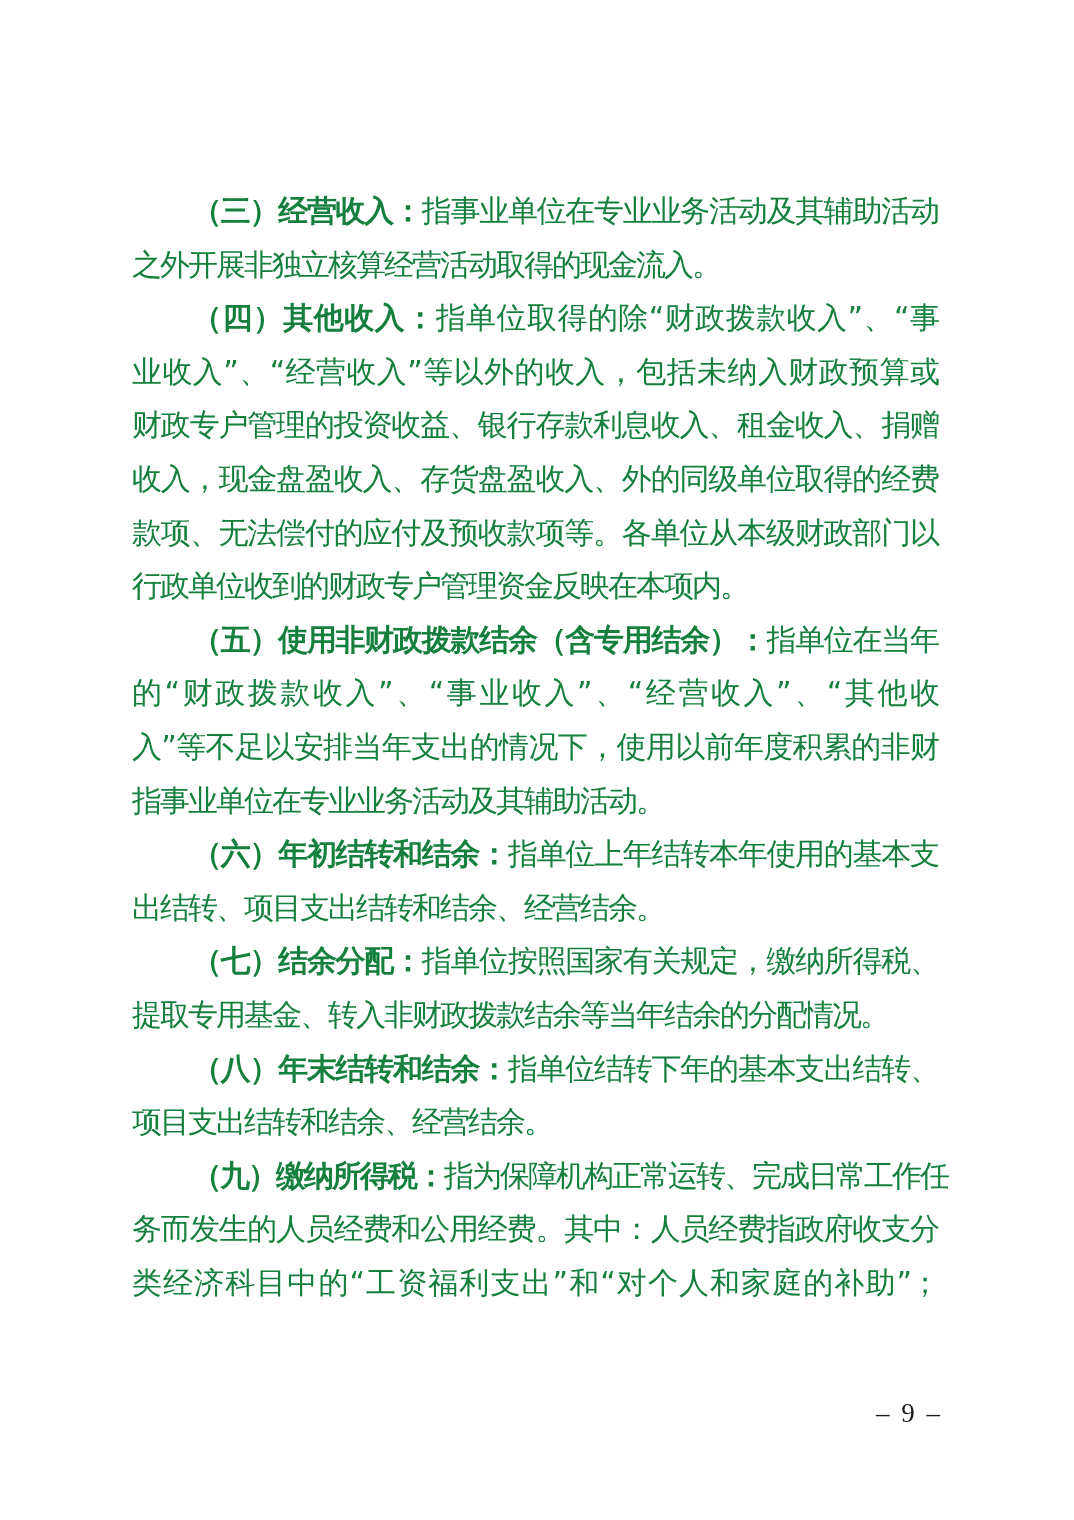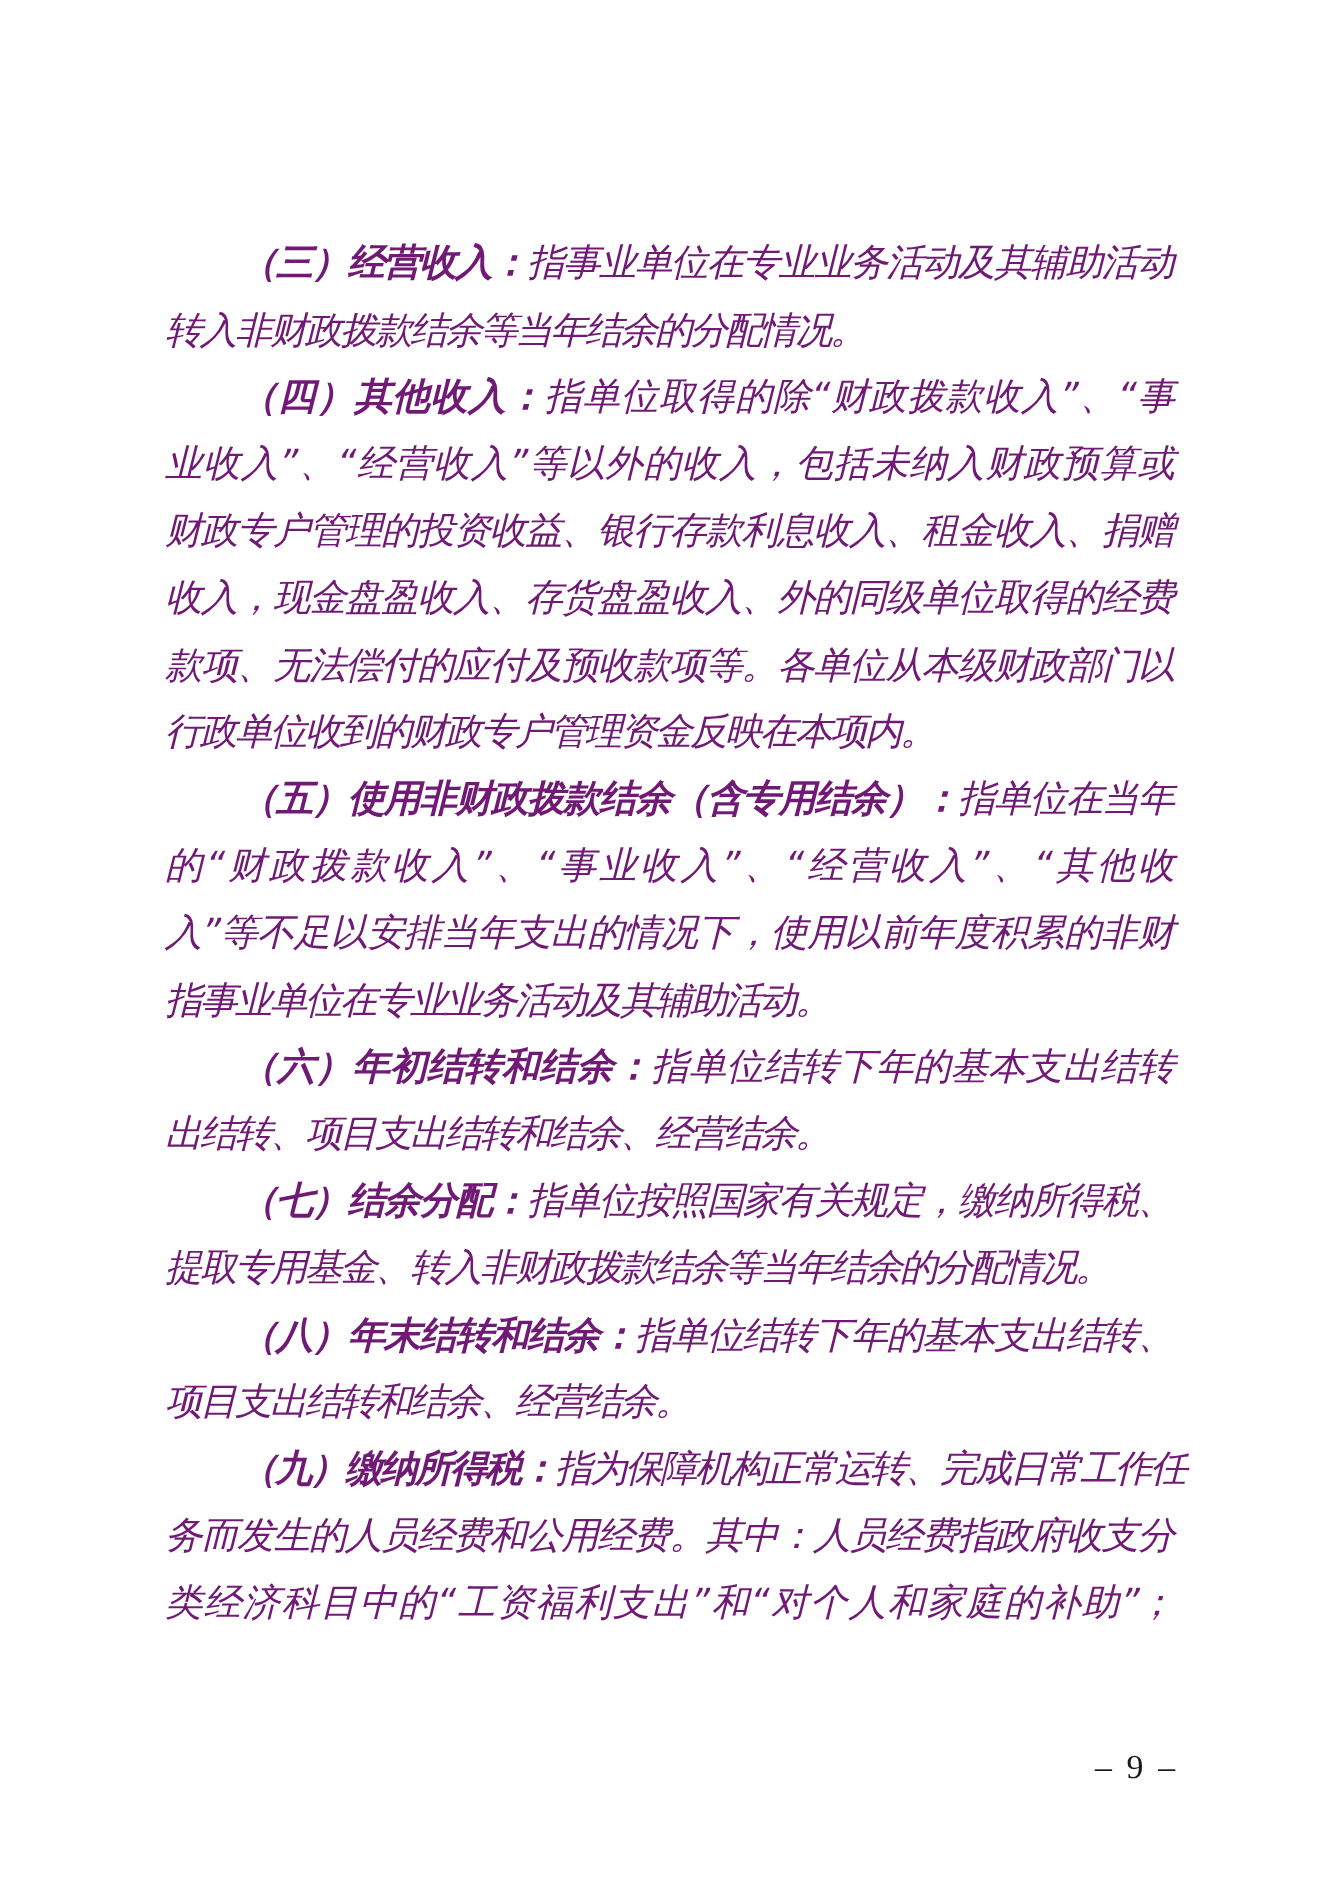--- a/index.html
+++ b/index.html
@@ -30,22 +30,21 @@
   }
   .line {
     font-size: 30px;
     letter-spacing: -2px;
     line-height: 53.6px;
     height: 53.6px;
     white-space: nowrap;
     text-align: justify;
     text-align-last: justify;
     text-justify: inter-character;
-    color: #701a75;
-    font-style: italic;
+    color: #15803d;
   }
   .line.end {
     text-align-last: left;
   }
   .line.ind {
     padding-left: 60px;
   }
   .b {
     font-weight: 700;
   }
@@ -61,32 +60,32 @@
     word-spacing: 5px;
     color: #1a1a1a;
   }
 </style>
 </head>
 <body>
 
 <div class="page">
   <div class="text-block">
     <div class="line ind"><span class="b">（三）经营收入：</span><span>指事业单位在专业业务活动及其辅助活动</span></div>
-    <div class="line end"><span>转入非财政拨款结余等当年结余的分配情况。</span></div>
+    <div class="line end"><span>之外开展非独立核算经营活动取得的现金流入。</span></div>
     <div class="line ind"><span class="b">（四）其他收入：</span><span>指单位取得的除“财政拨款收入”、“事</span></div>
     <div class="line"><span>业收入”、“经营收入”等以外的收入，包括未纳入财政预算或</span></div>
     <div class="line"><span>财政专户管理的投资收益、银行存款利息收入、租金收入、捐赠</span></div>
     <div class="line"><span>收入，现金盘盈收入、存货盘盈收入、外的同级单位取得的经费</span></div>
     <div class="line"><span>款项、无法偿付的应付及预收款项等。各单位从本级财政部门以</span></div>
     <div class="line end"><span>行政单位收到的财政专户管理资金反映在本项内。</span></div>
     <div class="line ind"><span class="b">（五）使用非财政拨款结余（含专用结余）：</span><span>指单位在当年</span></div>
     <div class="line"><span>的“财政拨款收入”、“事业收入”、“经营收入”、“其他收</span></div>
     <div class="line"><span>入”等不足以安排当年支出的情况下，使用以前年度积累的非财</span></div>
     <div class="line end"><span>指事业单位在专业业务活动及其辅助活动。</span></div>
-    <div class="line ind"><span class="b">（六）年初结转和结余：</span><span>指单位结转下年的基本支出结转</span></div>
+    <div class="line ind"><span class="b">（六）年初结转和结余：</span><span>指单位上年结转本年使用的基本支</span></div>
     <div class="line end"><span>出结转、项目支出结转和结余、经营结余。</span></div>
     <div class="line ind"><span class="b">（七）结余分配：</span><span>指单位按照国家有关规定，缴纳所得税、</span></div>
     <div class="line end"><span>提取专用基金、转入非财政拨款结余等当年结余的分配情况。</span></div>
     <div class="line ind"><span class="b">（八）年末结转和结余：</span><span>指单位结转下年的基本支出结转、</span></div>
     <div class="line end"><span>项目支出结转和结余、经营结余。</span></div>
     <div class="line ind"><span class="b">（九）缴纳所得税：</span><span>指为保障机构正常运转、完成日常工作任</span></div>
     <div class="line"><span>务而发生的人员经费和公用经费。其中：人员经费指政府收支分</span></div>
     <div class="line"><span>类经济科目中的“工资福利支出”和“对个人和家庭的补助”；</span></div>
   </div>
 

